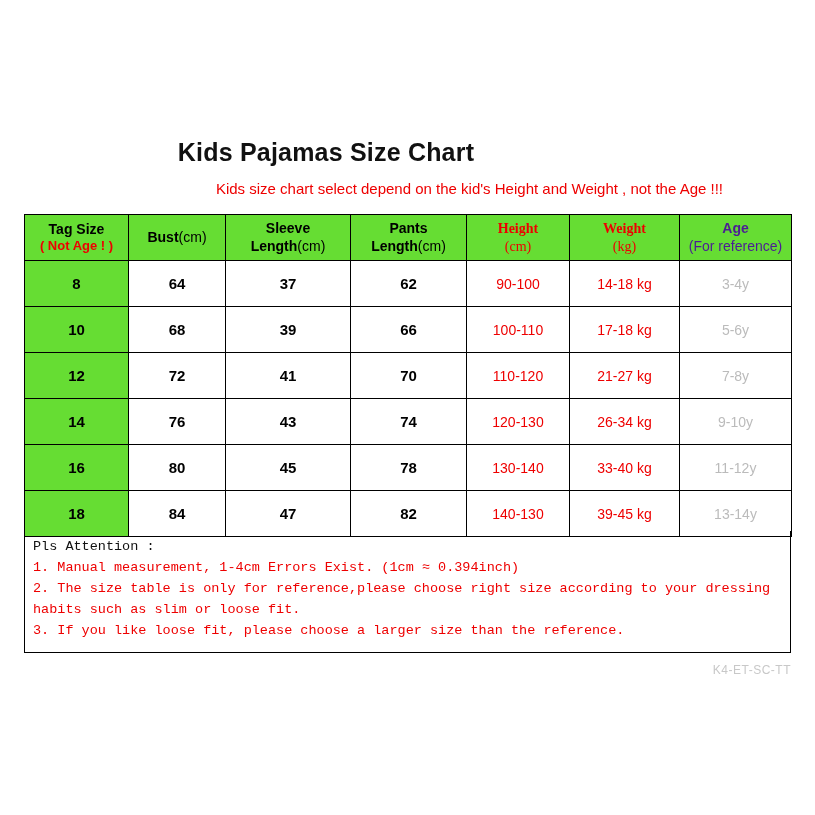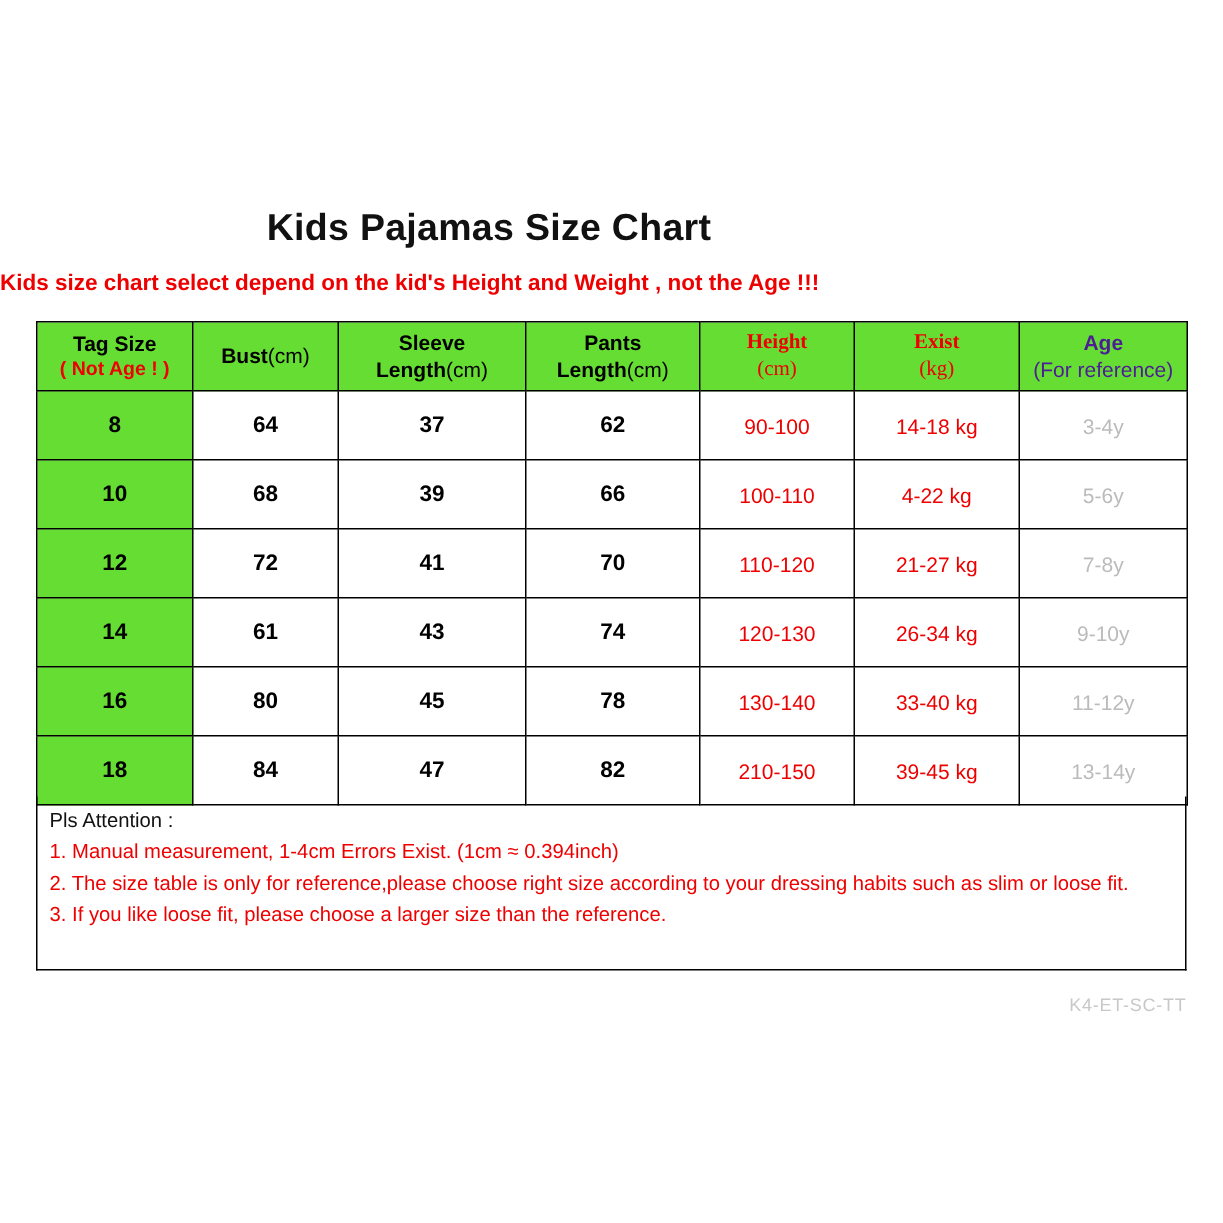--- a/index.html
+++ b/index.html
@@ -29,23 +29,23 @@
     font-size: 25px;
     font-weight: bold;
     color: #111111;
     letter-spacing: 0.2px;
   }
   .subtitle {
     position: absolute;
     top: 180px;
     left: 0;
     width: 723px;
-    text-align: left;
+    text-align: right;
     font-size: 15px;
-    font-weight: bold;
+    font-weight: normal;
     color: #ee0000;
   }
   .chart-wrap {
     position: absolute;
     top: 214px;
     left: 24px;
     width: 767px;
   }
   table.size-chart {
     border-collapse: collapse;
@@ -117,20 +117,21 @@
     box-sizing: border-box;
     border: 1px solid #000000;
     border-top: none;
     padding: 6px 8px 10px 8px;
     min-height: 116px;
   }
   .notes .note-line {
     font-size: 13.5px;
     line-height: 1.55;
     color: #111111;
+    font-family: Liberation Mono, monospace;
   }
   .notes .note-red {
     color: #ee0000;
   }
   .code {
     position: absolute;
     top: 663px;
     left: 0;
     width: 791px;
     text-align: right;
@@ -180,21 +181,21 @@
           </th>
           <th>
             <span>Pants</span><br>
             <span>Length</span><span class="sub">(cm)</span>
           </th>
           <th class="head-height">
             <span>Height</span><br>
             <span class="sub">(cm)</span>
           </th>
           <th class="head-weight">
-            <span>Exist</span><br>
+            <span>Weight</span><br>
             <span class="sub">(kg)</span>
           </th>
           <th class="head-age">
             <span>Age</span><br>
             <span class="sub">(For reference)</span>
           </th>
         </tr>
       </thead>
       <tbody>
         <tr>
@@ -205,56 +206,56 @@
           <td class="red">90-100</td>
           <td class="red">14-18 kg</td>
           <td class="grey">3-4y</td>
         </tr>
         <tr>
           <td class="tag">10</td>
           <td class="num">68</td>
           <td class="num">39</td>
           <td class="num">66</td>
           <td class="red">100-110</td>
-          <td class="red">4-22 kg</td>
+          <td class="red">17-18 kg</td>
           <td class="grey">5-6y</td>
         </tr>
         <tr>
           <td class="tag">12</td>
           <td class="num">72</td>
           <td class="num">41</td>
           <td class="num">70</td>
           <td class="red">110-120</td>
           <td class="red">21-27 kg</td>
           <td class="grey">7-8y</td>
         </tr>
         <tr>
           <td class="tag">14</td>
-          <td class="num">61</td>
+          <td class="num">76</td>
           <td class="num">43</td>
           <td class="num">74</td>
           <td class="red">120-130</td>
           <td class="red">26-34 kg</td>
           <td class="grey">9-10y</td>
         </tr>
         <tr>
           <td class="tag">16</td>
           <td class="num">80</td>
           <td class="num">45</td>
           <td class="num">78</td>
           <td class="red">130-140</td>
           <td class="red">33-40 kg</td>
           <td class="grey">11-12y</td>
         </tr>
         <tr>
           <td class="tag">18</td>
           <td class="num">84</td>
           <td class="num">47</td>
           <td class="num">82</td>
-          <td class="red">210-150</td>
+          <td class="red">140-130</td>
           <td class="red">39-45 kg</td>
           <td class="grey">13-14y</td>
         </tr>
       </tbody>
     </table>
   </div>
 
   <div class="notes">
     <div class="note-line">Pls Attention :</div>
     <div class="note-line note-red">1. Manual measurement, 1-4cm Errors Exist.  (1cm ≈ 0.394inch)</div>

